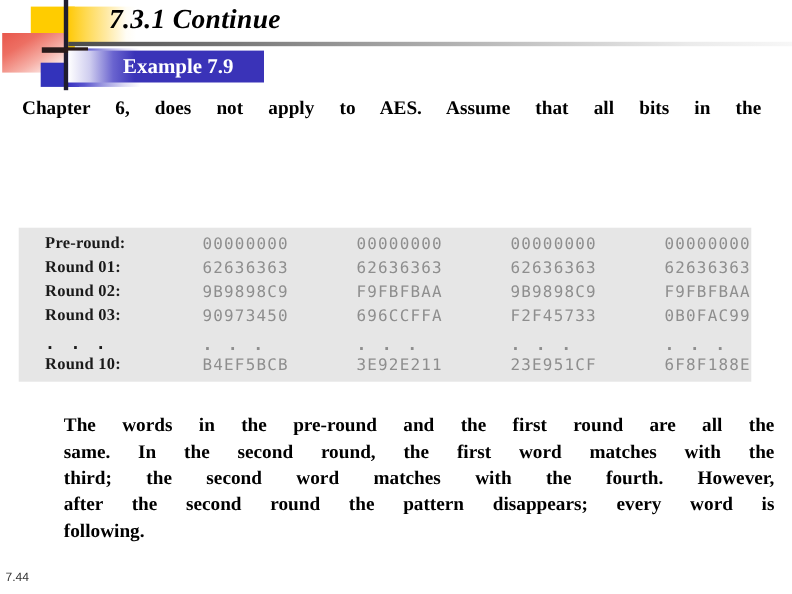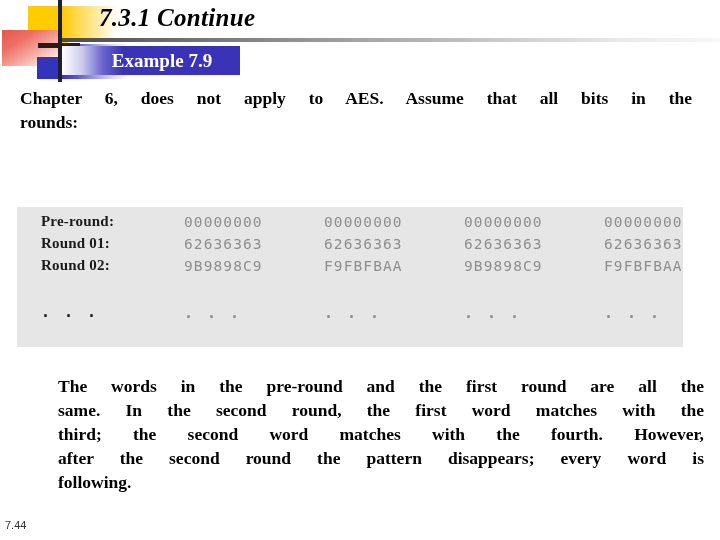--- a/index.html
+++ b/index.html
@@ -186,21 +186,20 @@
 <div id="title">7.3.1  Continue</div>
 <div id="rule"></div>
 
 <div id="banner">
   <div class="banner-bg"></div>
   <div id="banner-label">Example 7.9</div>
 </div>
 
 <div class="para" id="para-top">
   <span class="line j">Chapter 6, does not apply to AES. Assume that all bits in the</span>
-  <span class="line">rounds:</span>
 </div>
 
 <div id="table">
 
   <div class="trow" style="top:6px">
     <span class="rlabel" style="top:0">Pre-round:</span>
     <span class="hex" style="left:167px;top:1px">00000000</span>
     <span class="hex" style="left:307px;top:1px">00000000</span>
     <span class="hex" style="left:447px;top:1px">00000000</span>
     <span class="hex" style="left:587px;top:1px">00000000</span>
@@ -215,29 +214,43 @@
   </div>
 
   <div class="trow" style="top:50px">
     <span class="rlabel" style="top:0">Round 02:</span>
     <span class="hex" style="left:167px;top:1px">9B9898C9</span>
     <span class="hex" style="left:307px;top:1px">F9FBFBAA</span>
     <span class="hex" style="left:447px;top:1px">9B9898C9</span>
     <span class="hex" style="left:587px;top:1px">F9FBFBAA</span>
   </div>
 
+  <div class="trow" style="top:72px">
+    <span class="rlabel" style="top:0">Round 03:</span>
+    <span class="hex" style="left:167px;top:1px">90973450</span>
+    <span class="hex" style="left:307px;top:1px">696CCFFA</span>
+    <span class="hex" style="left:447px;top:1px">F2F45733</span>
+    <span class="hex" style="left:587px;top:1px">0B0FAC99</span>
+  </div>
 
   <div class="trow" style="top:96px">
     <span class="rlabel dots" style="top:0">. . .</span>
     <span class="hex dots" style="left:167px;top:1px">. . .</span>
     <span class="hex dots" style="left:307px;top:1px">. . .</span>
     <span class="hex dots" style="left:447px;top:1px">. . .</span>
     <span class="hex dots" style="left:587px;top:1px">. . .</span>
   </div>
 
+  <div class="trow" style="top:116px">
+    <span class="rlabel" style="top:0">Round 10:</span>
+    <span class="hex" style="left:167px;top:1px">B4EF5BCB</span>
+    <span class="hex" style="left:307px;top:1px">3E92E211</span>
+    <span class="hex" style="left:447px;top:1px">23E951CF</span>
+    <span class="hex" style="left:587px;top:1px">6F8F188E</span>
+  </div>
 </div>
 
 <div class="para" id="para-bot">
   <span class="line j">The words in the pre-round and the first round are all the</span>
   <span class="line j">same. In the second round, the first word matches with the</span>
   <span class="line j">third; the second word matches with the fourth. However,</span>
   <span class="line j">after the second round the pattern disappears; every word is</span>
   <span class="line">following.</span>
 </div>
 

